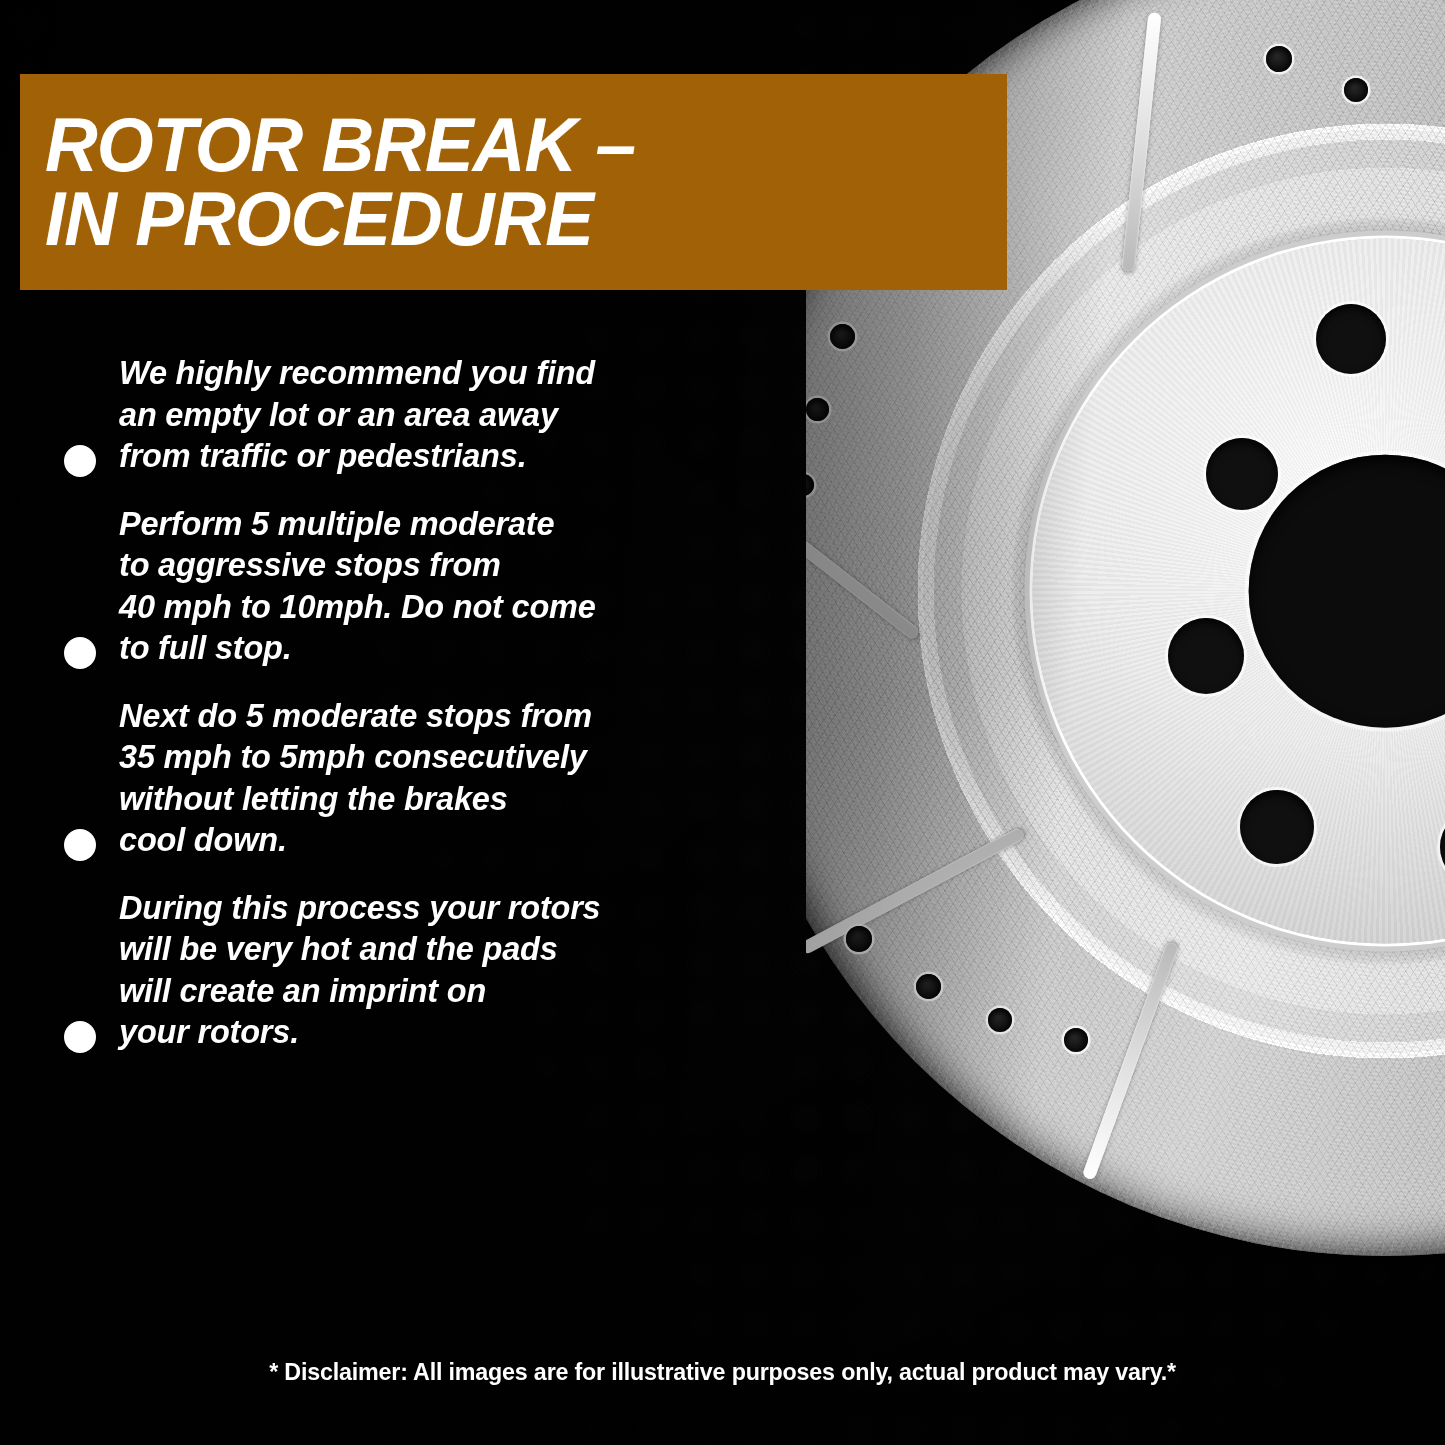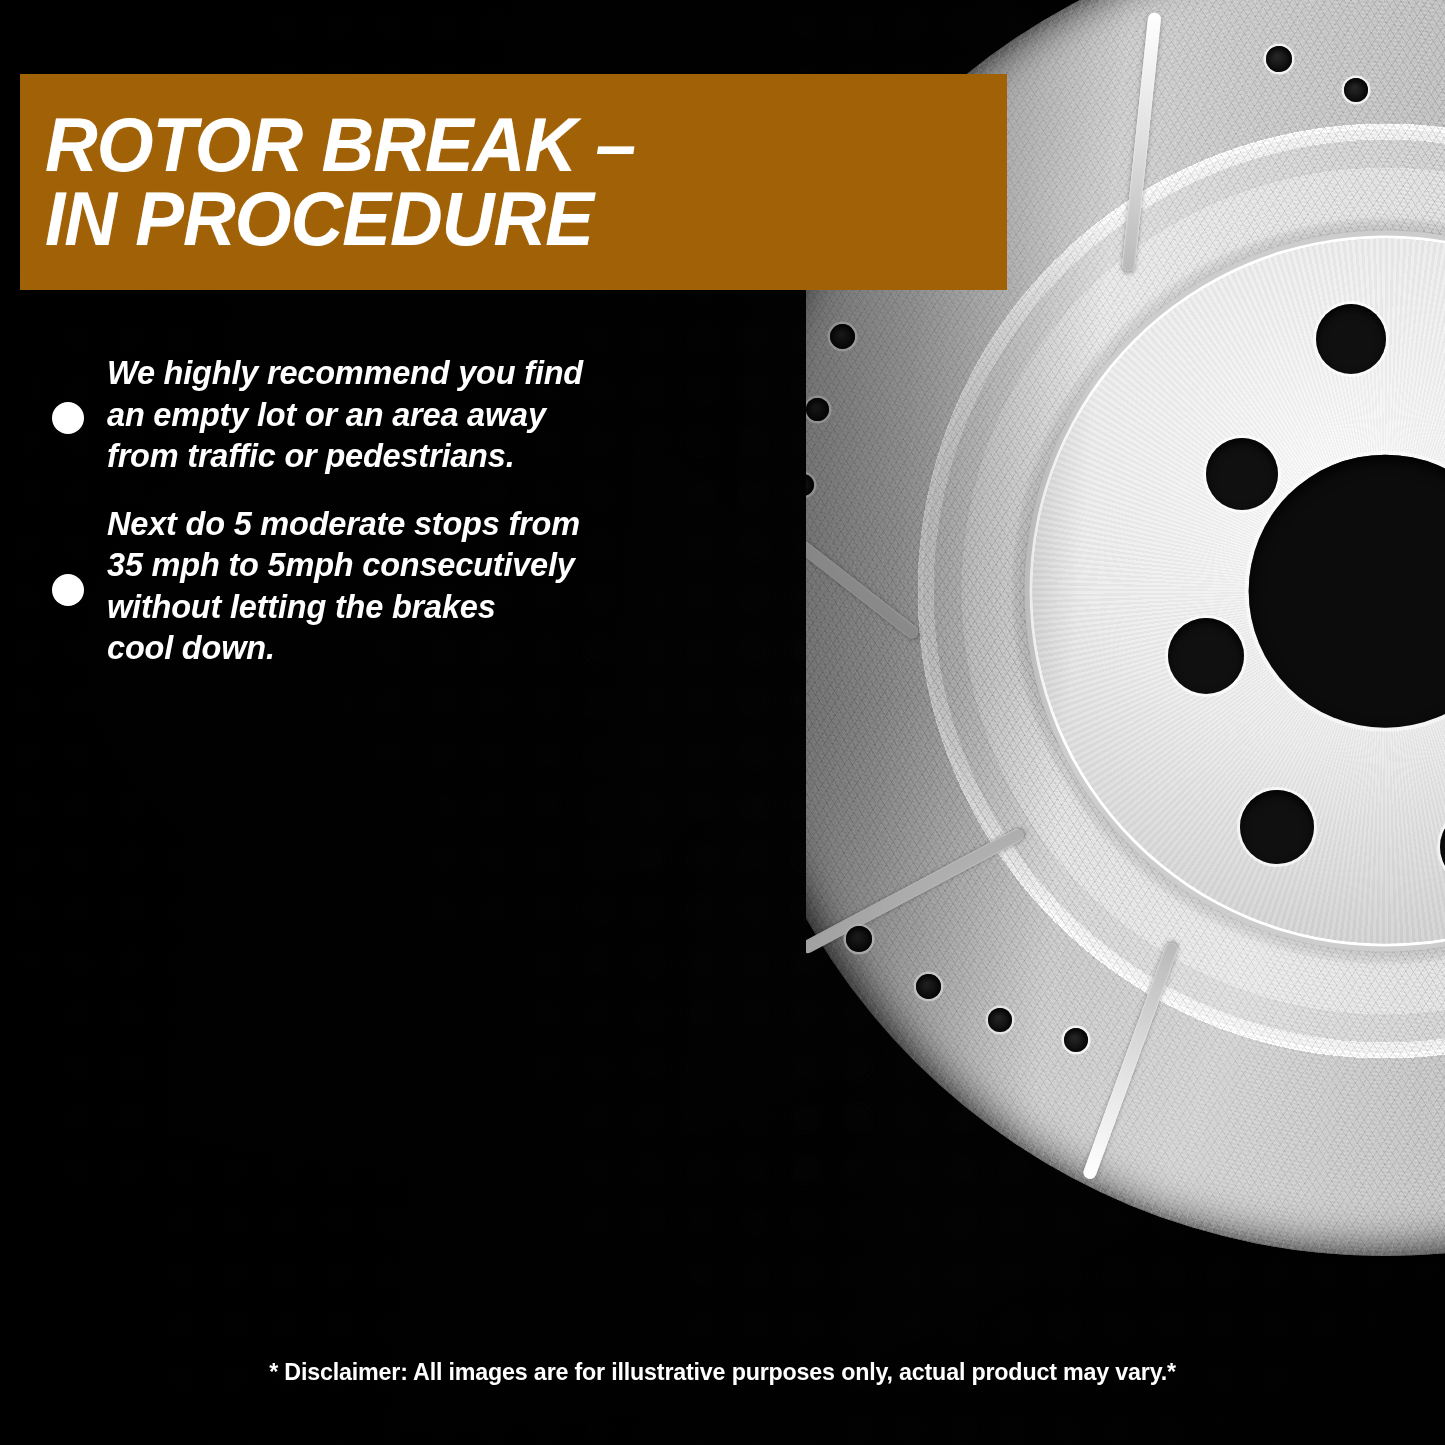--- a/index.html
+++ b/index.html
@@ -169,22 +169,22 @@
   }
 
   
   .bullets{
     position:absolute;
     left:0;top:352px;width:760px;
     z-index:6;
   }
   .bullet{
     display:flex;
-    align-items:center;
-    margin:0 0 26px 0;
+    align-items:flex-end;
+    margin:0 0 26px 12px;
   }
   .bullet:last-child{margin-bottom:0;}
   .dot{
     flex:0 0 auto;
     width:32px;height:32px;
     border-radius:50%;
     background:#ffffff;
     margin:8px 0 0 52px;
   }
   .btext{
@@ -292,30 +292,44 @@
 
   <div class="bullets">
 
     <div class="bullet">
       <div class="dot"></div>
       <div class="btext">We highly recommend you find
 an empty lot or an area away
 from traffic or pedestrians.</div>
     </div>
 
+    <div class="bullet">
+      <div class="dot"></div>
+      <div class="btext">Perform 5 multiple moderate
+to aggressive stops from
+40 mph to 10mph. Do not come
+to full stop.</div>
+    </div>
 
 
     <div class="bullet">
       <div class="dot"></div>
       <div class="btext">Next  do 5 moderate stops from
 35 mph to 5mph consecutively
 without letting the brakes
 cool down.</div>
     </div>
 
+    <div class="bullet">
+      <div class="dot"></div>
+      <div class="btext">During this process your rotors
+will be very hot and the pads
+will create an imprint on
+your rotors.</div>
+    </div>
 
 
   </div>
 
 
   <div class="disclaimer">* Disclaimer: All images are for illustrative purposes only, actual product may vary.*</div>
 
 </div>
 
 </body></html>

